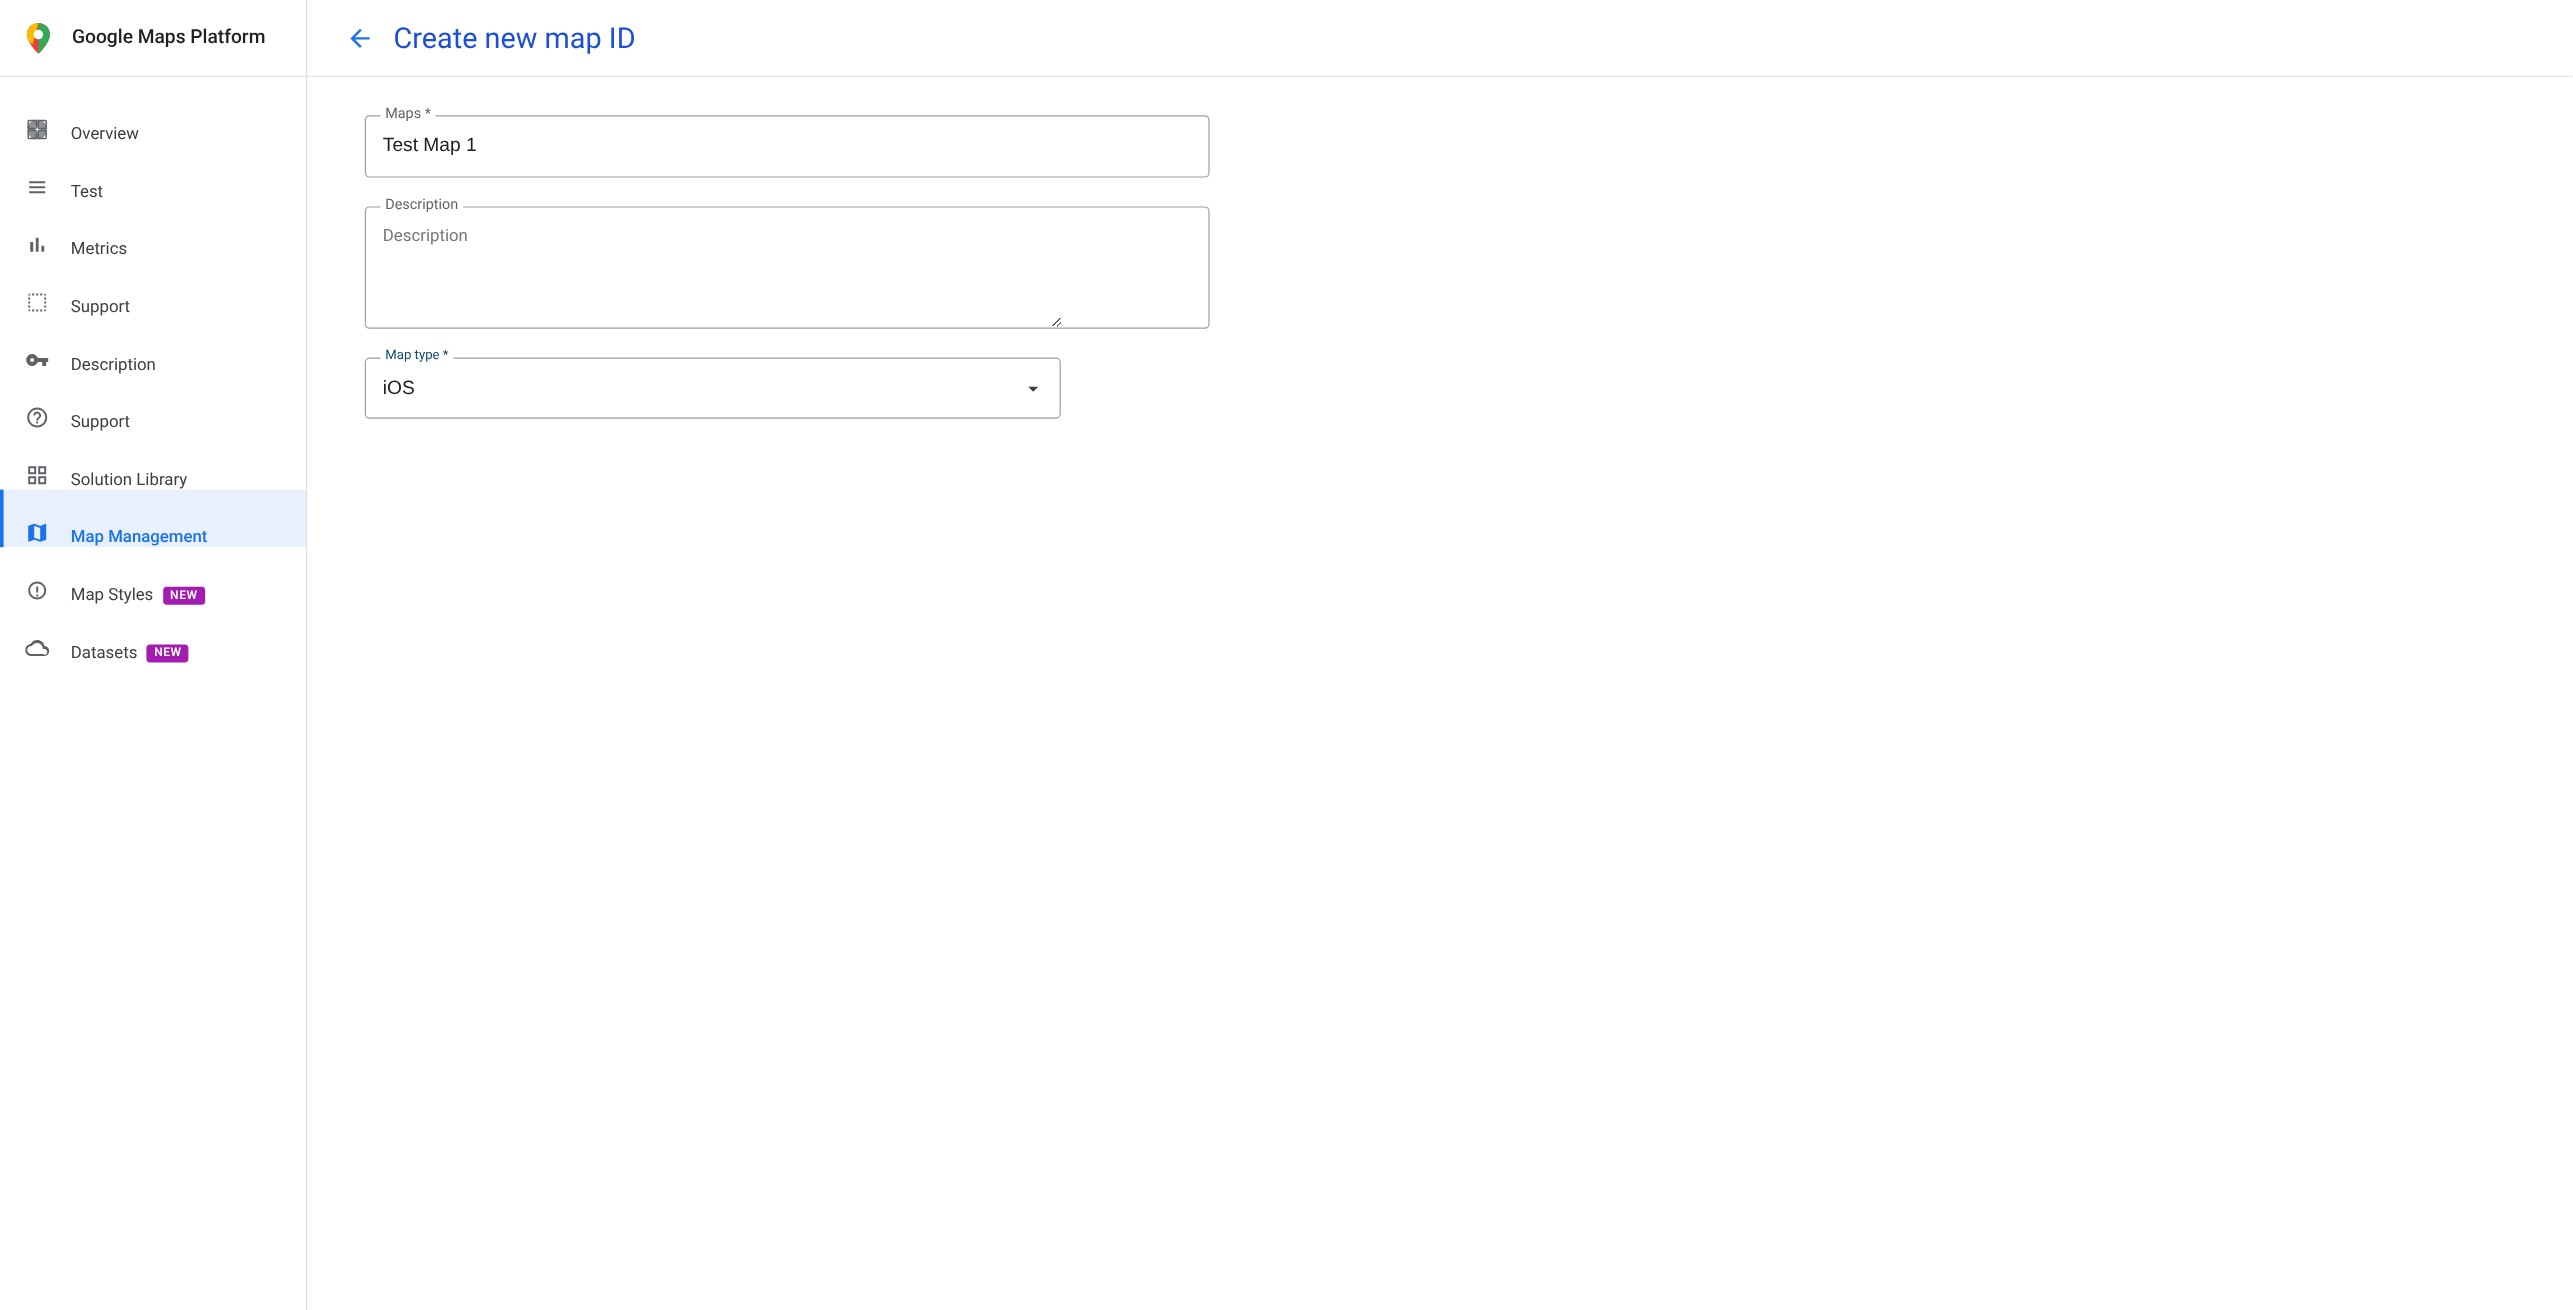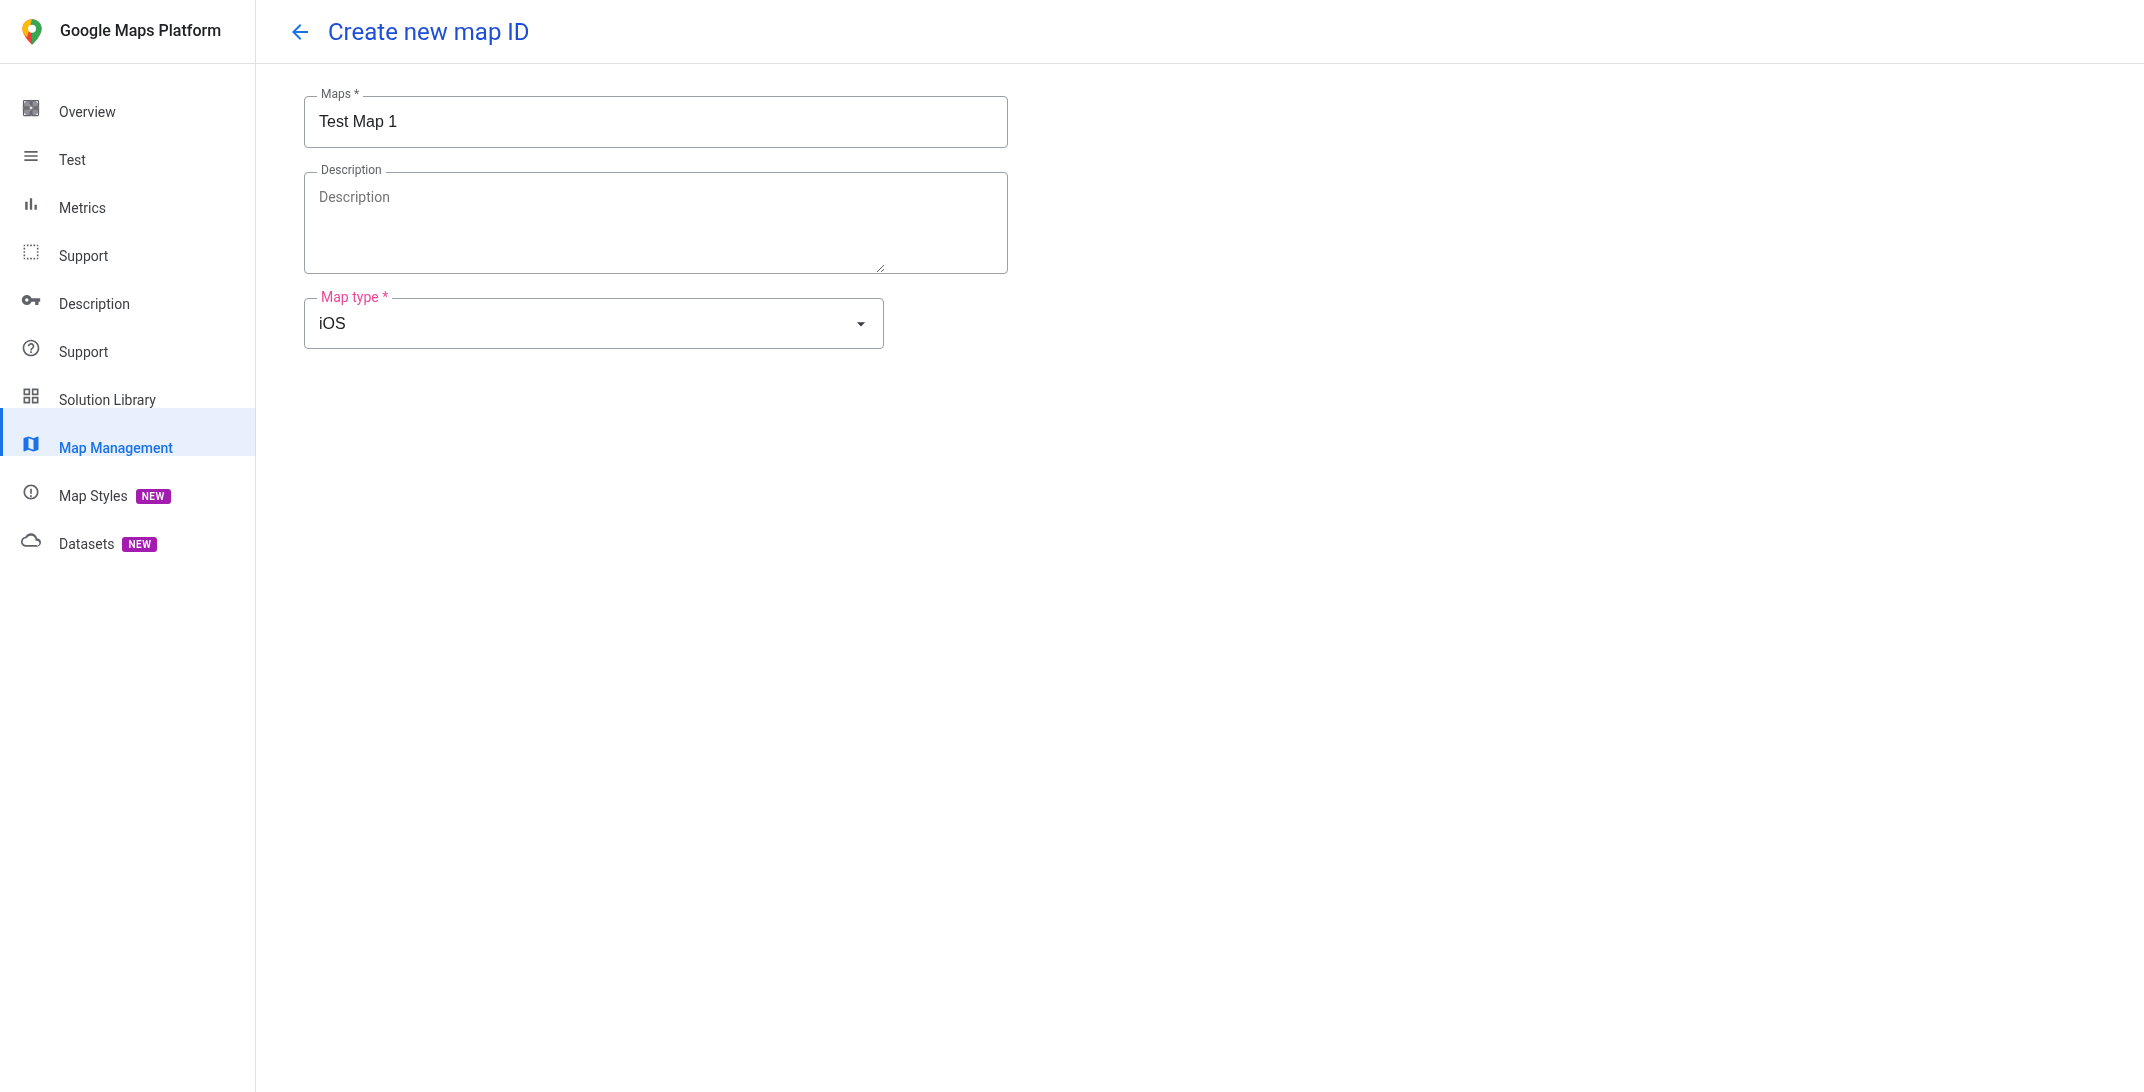--- a/index.html
+++ b/index.html
@@ -196,22 +196,22 @@
       border-radius: 4px;
       background: #fff;
     }
 
     .select-label {
       position: absolute;
       top: -10px;
       left: 12px;
       background: #fff;
       padding: 0 4px;
-      font-size: 14px;
-      color: #ec4899;
+      font-size: 11px;
+      color: #0c4a6e;
     }
 
     .map-type-select {
       width: 100%;
       padding: 16px 40px 16px 14px;
       font-size: 16px;
       border: none;
       outline: none;
       background: transparent;
       appearance: none;

